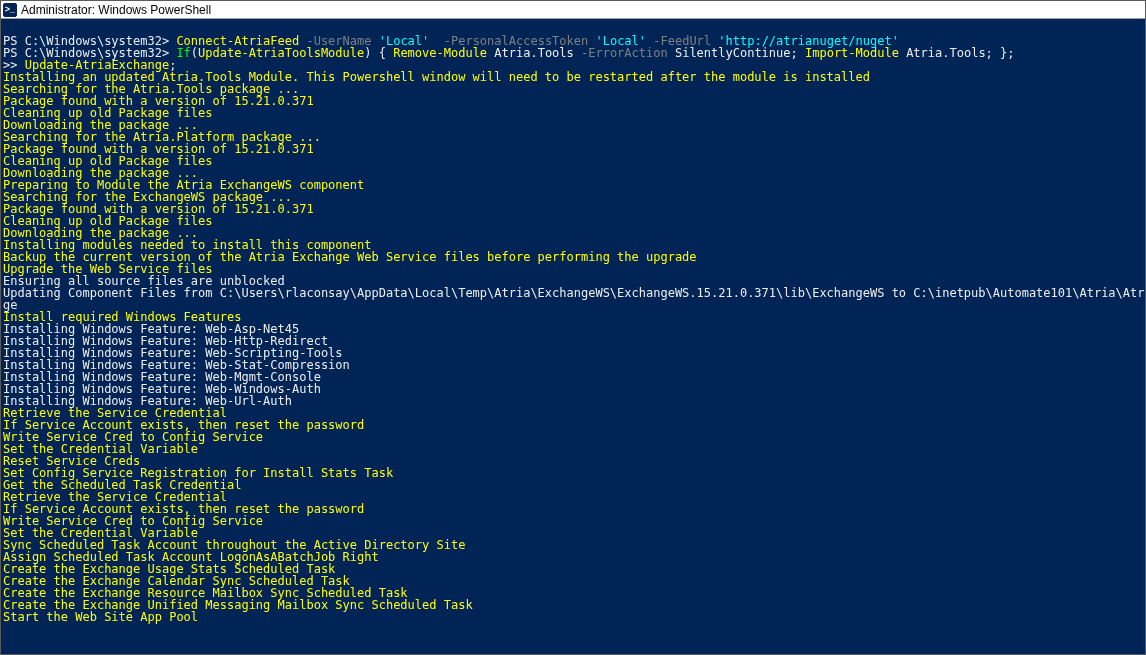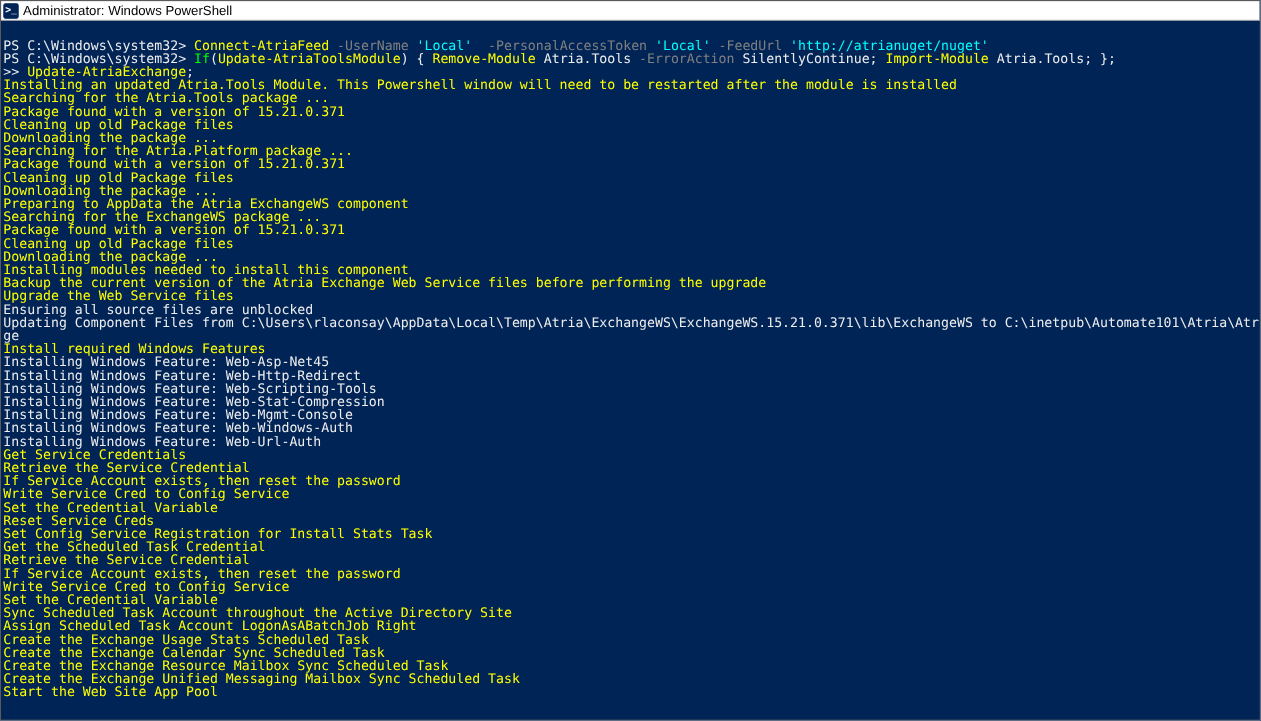--- a/index.html
+++ b/index.html
@@ -60,40 +60,39 @@
       <div class="line"><span class="c-white">&gt;&gt; </span><span class="c-yellow">Update-AtriaExchange</span><span class="c-white">;</span></div>
       <div class="line"><span class="c-yellow">Installing an updated Atria.Tools Module. This Powershell window will need to be restarted after the module is installed</span></div>
       <div class="line"><span class="c-yellow">Searching for the Atria.Tools package ...</span></div>
       <div class="line"><span class="c-yellow">Package found with a version of 15.21.0.371</span></div>
       <div class="line"><span class="c-yellow">Cleaning up old Package files</span></div>
       <div class="line"><span class="c-yellow">Downloading the package ...</span></div>
       <div class="line"><span class="c-yellow">Searching for the Atria.Platform package ...</span></div>
       <div class="line"><span class="c-yellow">Package found with a version of 15.21.0.371</span></div>
       <div class="line"><span class="c-yellow">Cleaning up old Package files</span></div>
       <div class="line"><span class="c-yellow">Downloading the package ...</span></div>
-      <div class="line"><span class="c-yellow">Preparing to AppData the Atria ExchangeWS component</span></div>
+      <div class="line"><span class="c-yellow">Preparing to Module the Atria ExchangeWS component</span></div>
       <div class="line"><span class="c-yellow">Searching for the ExchangeWS package ...</span></div>
       <div class="line"><span class="c-yellow">Package found with a version of 15.21.0.371</span></div>
       <div class="line"><span class="c-yellow">Cleaning up old Package files</span></div>
       <div class="line"><span class="c-yellow">Downloading the package ...</span></div>
       <div class="line"><span class="c-yellow">Installing modules needed to install this component</span></div>
       <div class="line"><span class="c-yellow">Backup the current version of the Atria Exchange Web Service files before performing the upgrade</span></div>
       <div class="line"><span class="c-yellow">Upgrade the Web Service files</span></div>
       <div class="line"><span class="c-white">Ensuring all source files are unblocked</span></div>
       <div class="line"><span class="c-white">Updating Component Files from C:\Users\rlaconsay\AppData\Local\Temp\Atria\ExchangeWS\ExchangeWS.15.21.0.371\lib\ExchangeWS to C:\inetpub\Automate101\Atria\Atria Web</span></div>
       <div class="line"><span class="c-white">ge</span></div>
       <div class="line"><span class="c-yellow">Install required Windows Features</span></div>
       <div class="line"><span class="c-white">Installing Windows Feature: Web-Asp-Net45</span></div>
       <div class="line"><span class="c-white">Installing Windows Feature: Web-Http-Redirect</span></div>
       <div class="line"><span class="c-white">Installing Windows Feature: Web-Scripting-Tools</span></div>
       <div class="line"><span class="c-white">Installing Windows Feature: Web-Stat-Compression</span></div>
       <div class="line"><span class="c-white">Installing Windows Feature: Web-Mgmt-Console</span></div>
       <div class="line"><span class="c-white">Installing Windows Feature: Web-Windows-Auth</span></div>
       <div class="line"><span class="c-white">Installing Windows Feature: Web-Url-Auth</span></div>
-      <div class="line"><span class="c-yellow">Get Service Credentials</span></div>
       <div class="line"><span class="c-yellow">Retrieve the Service Credential</span></div>
       <div class="line"><span class="c-yellow">If Service Account exists, then reset the password</span></div>
       <div class="line"><span class="c-yellow">Write Service Cred to Config Service</span></div>
       <div class="line"><span class="c-yellow">Set the Credential Variable</span></div>
       <div class="line"><span class="c-yellow">Reset Service Creds</span></div>
       <div class="line"><span class="c-yellow">Set Config Service Registration for Install Stats Task</span></div>
       <div class="line"><span class="c-yellow">Get the Scheduled Task Credential</span></div>
       <div class="line"><span class="c-yellow">Retrieve the Service Credential</span></div>
       <div class="line"><span class="c-yellow">If Service Account exists, then reset the password</span></div>
       <div class="line"><span class="c-yellow">Write Service Cred to Config Service</span></div>

